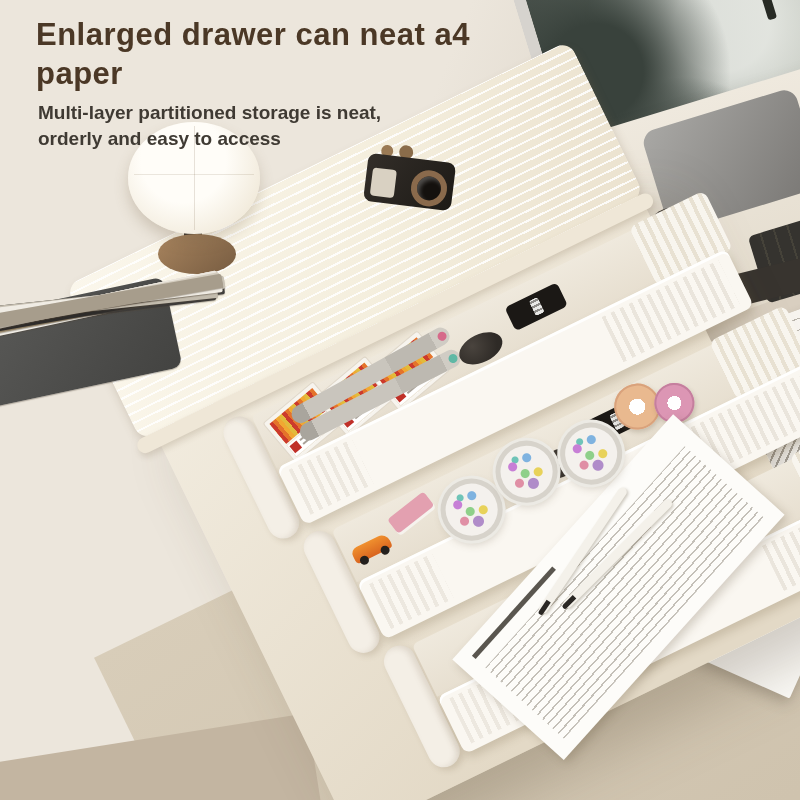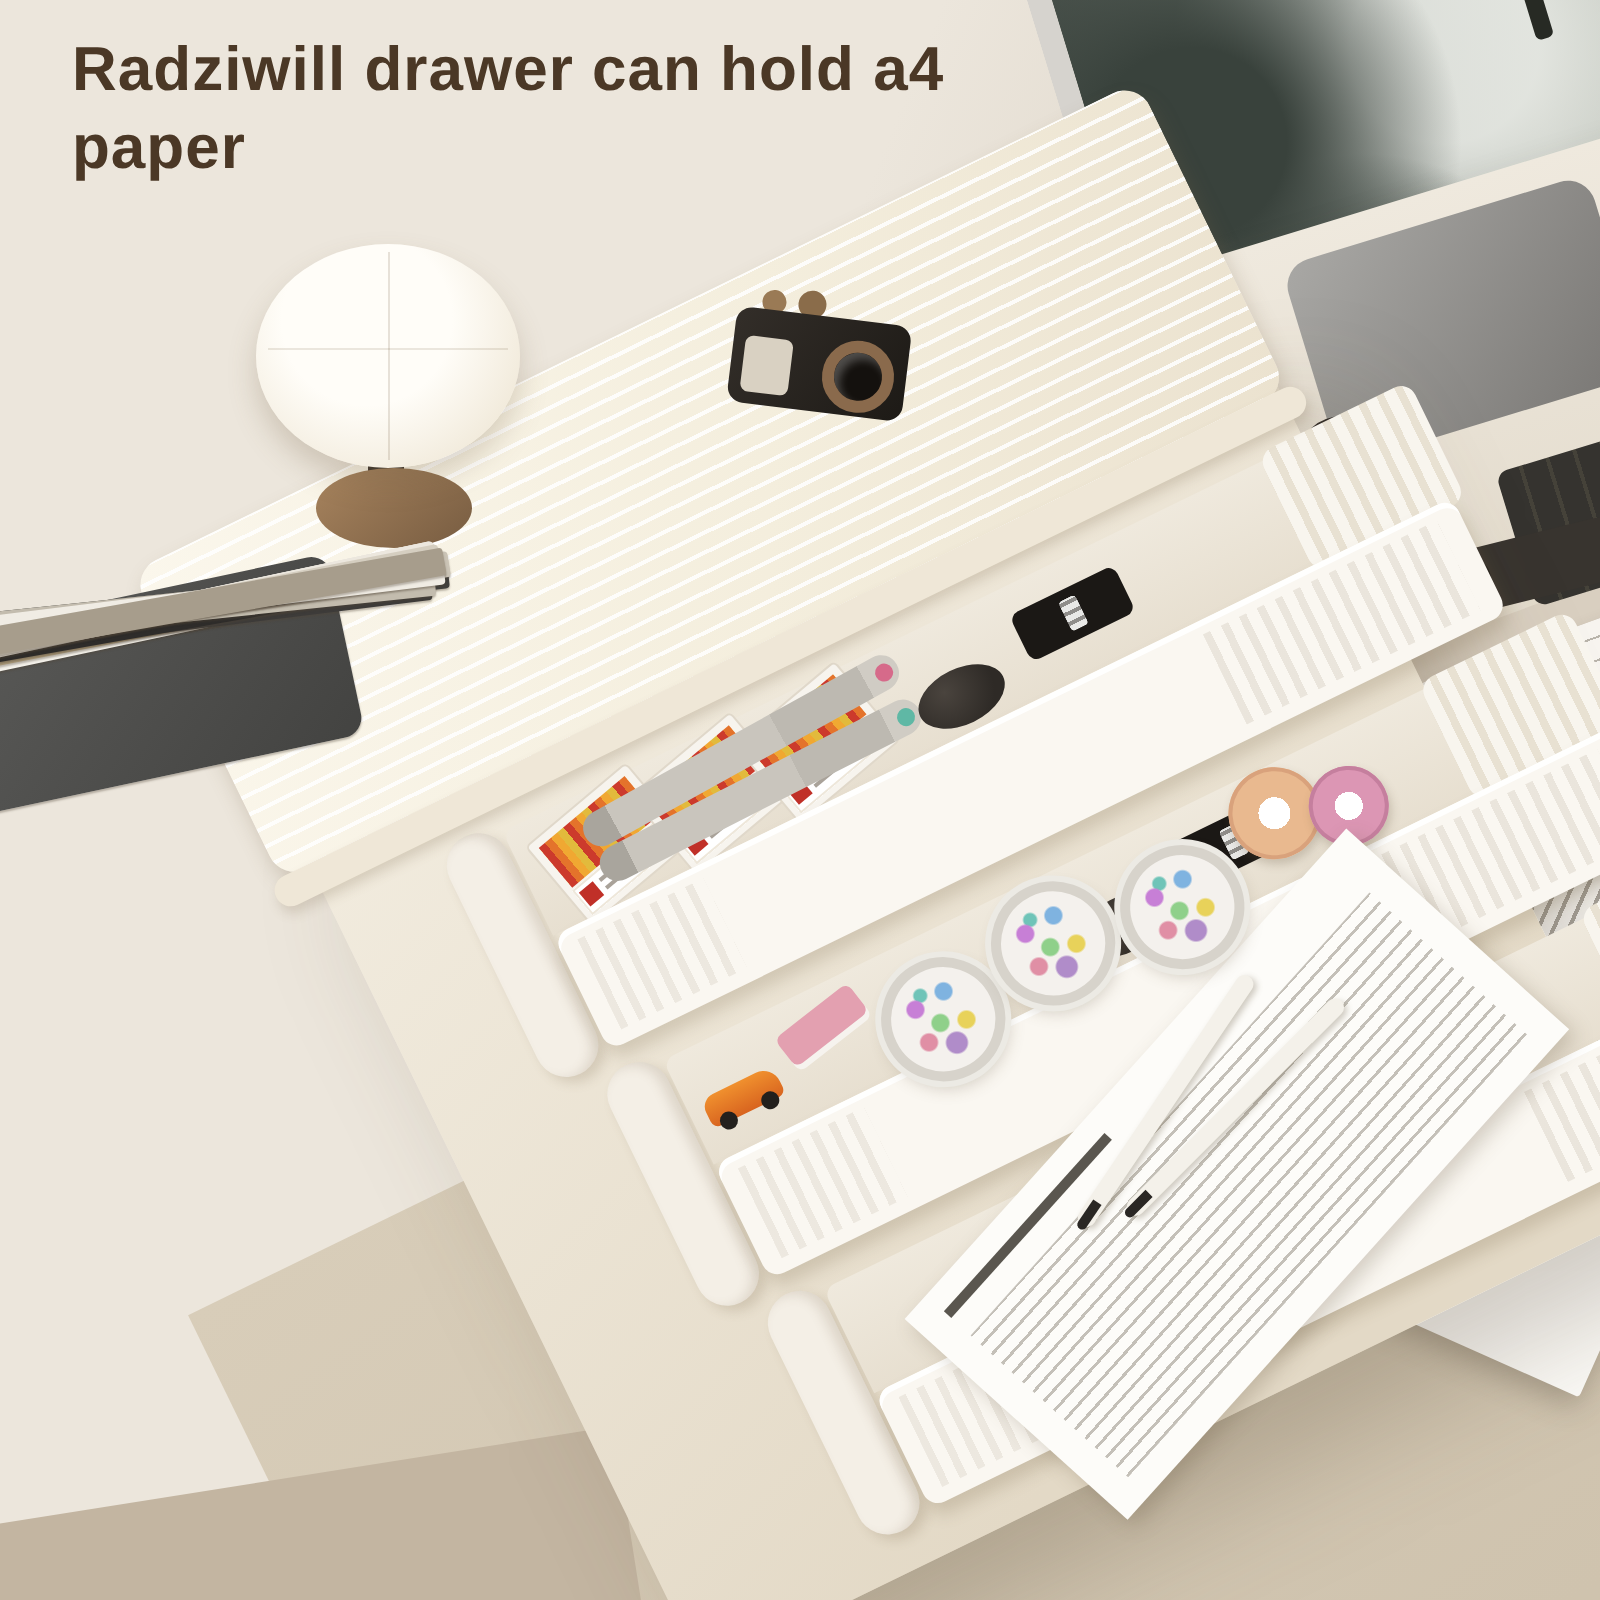--- a/index.html
+++ b/index.html
@@ -415,15 +415,16 @@
         <span></span>
       </div>
       <div class="spine" style="background: rgb(240, 236, 228); color: rgb(85, 85, 85); height: 12px; transform: rotate(-7deg) translateX(3px);">
         <span></span>
       </div>
       <div class="spine" style="background: rgb(167, 157, 140); color: rgb(85, 85, 85); height: 14px; transform: rotate(-10deg) translateX(4px);">
         <span></span>
       </div>
     </div>
 
-  <div class="headline">Radziwill drawer can hold a4 paper</div>
+  <div class="headline">Enlarged drawer can neat a4 paper</div>
+  <div class="subheadline">Multi-layer partitioned storage is neat, orderly and easy to access</div>
 
 </div>
 
 </body></html>

